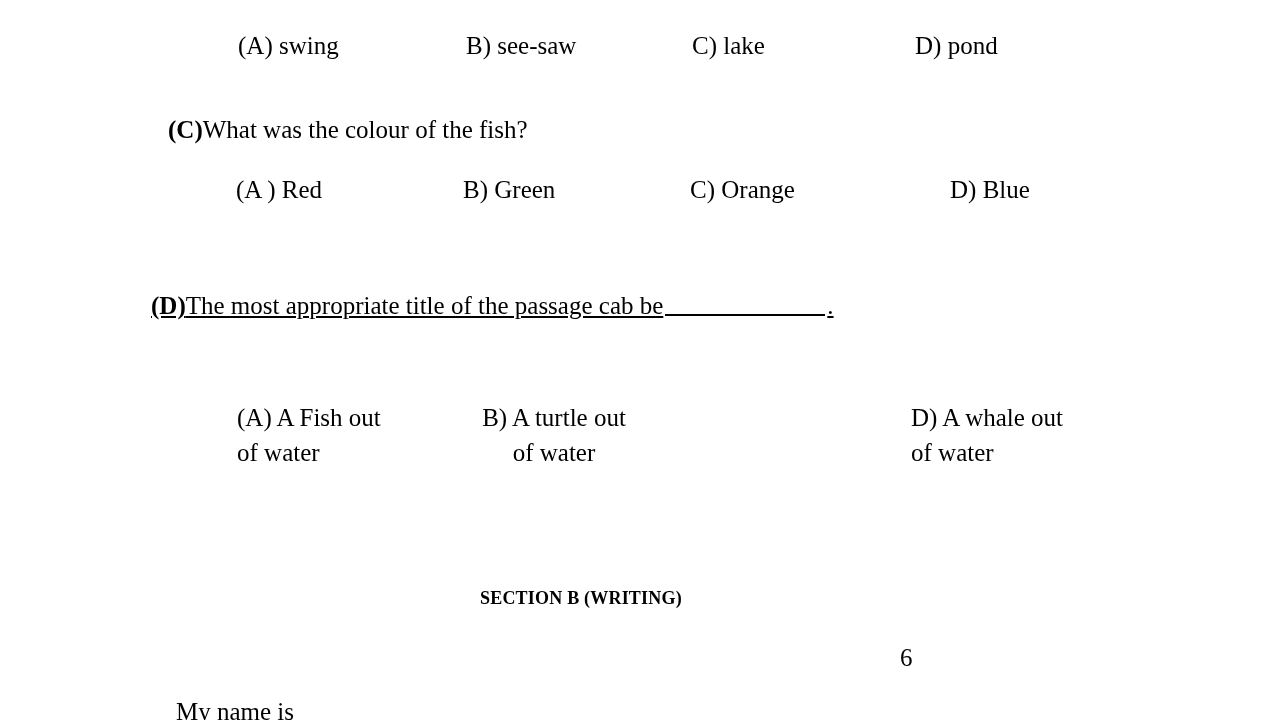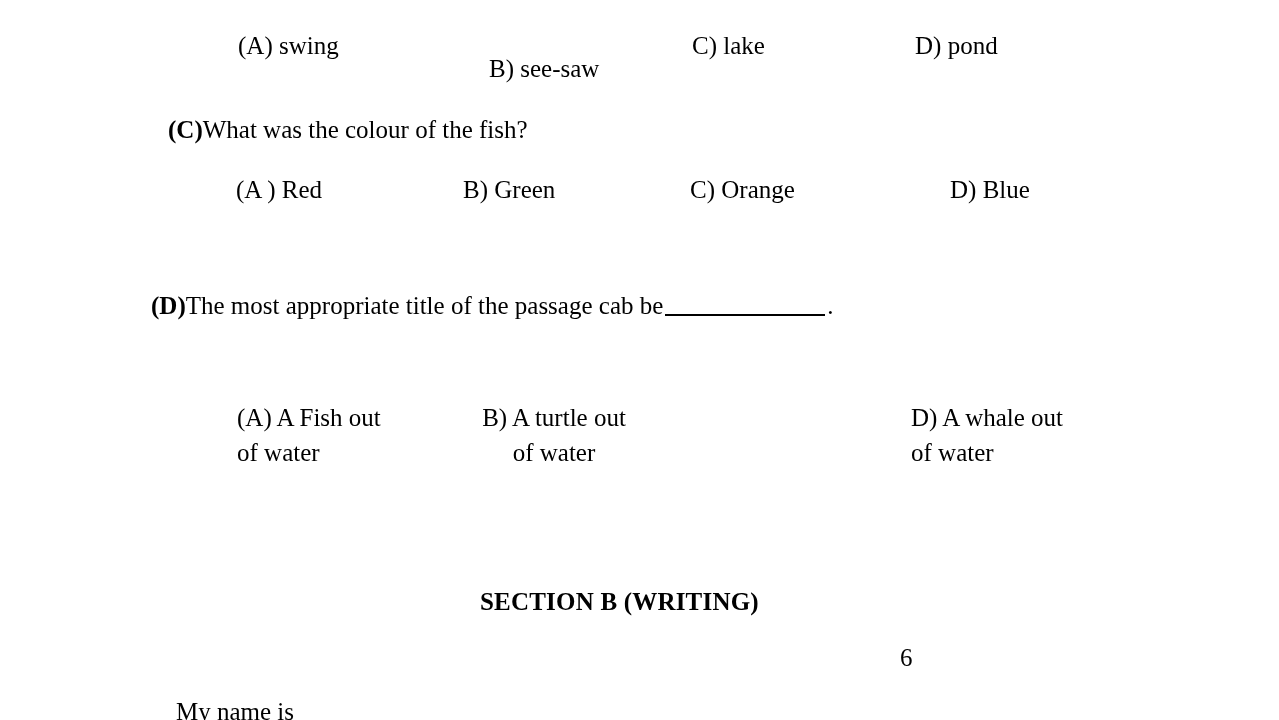--- a/index.html
+++ b/index.html
@@ -49,21 +49,21 @@
   .blank-line {
     display: inline-block;
     border-bottom: 2px solid #000;
     width: 160px;
     height: 18px;
     margin: 0 2px -2px 2px;
   }
 
   .section-head {
     position: absolute;
-    font-size: 25px;
+    font-size: 18px;
     font-weight: bold;
     letter-spacing: 0.2px;
     white-space: nowrap;
   }
 
   .marks {
     position: absolute;
     font-size: 25px;
   }
 
@@ -72,34 +72,34 @@
     font-size: 25px;
     white-space: nowrap;
   }
 </style>
 </head>
 <body>
 
 <div class="page">
 
   <div class="opt" style="left:238px; top:30px;">(A) swing</div>
-  <div class="opt" style="left:489px; top:30px;margin-top:23px;">B) see-saw</div>
+  <div class="opt" style="left:466px; top:30px;">B) see-saw</div>
   <div class="opt" style="left:692px; top:30px;">C)  lake</div>
   <div class="opt" style="left:915px; top:30px;">D) pond</div>
 
   <div class="q-line" style="left:168px; top:116px;">
     <span class="bold">(C)</span><span>What was the colour of the fish?</span>
   </div>
 
   <div class="opt" style="left:236px; top:174px;">(A ) Red</div>
   <div class="opt" style="left:463px; top:174px;">B)  Green</div>
   <div class="opt" style="left:690px; top:174px;">C)  Orange</div>
   <div class="opt" style="left:950px; top:174px;">D)  Blue</div>
 
-  <div class="q-line" style="left:151px; top:292px;">
+  <div class="q-line" style="left:151px; top:292px;text-decoration:underline;">
     <span class="bold">(D)</span><span>The most appropriate title of the passage cab be</span><span class="blank-line"></span><span>.</span>
   </div>
 
   <div class="opt-wrap" style="left:237px; top:400px;">
     <div>(A) A Fish out</div>
     <div>of water</div>
   </div>
   <div class="opt-wrap" style="left:459px; top:400px;text-align:center;">
     <div>B) A turtle out</div>
     <div>of water</div>

